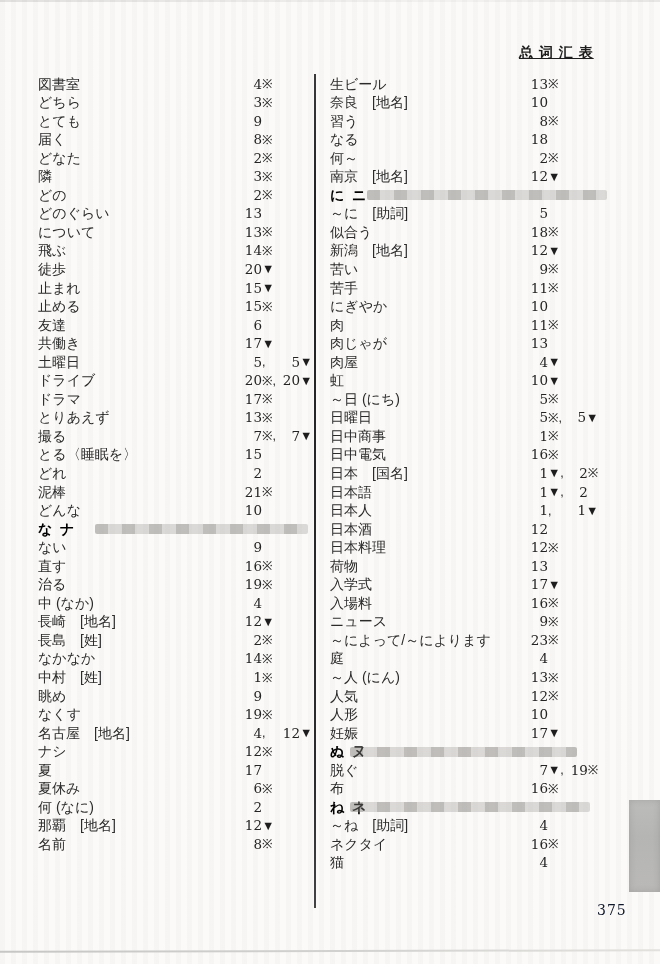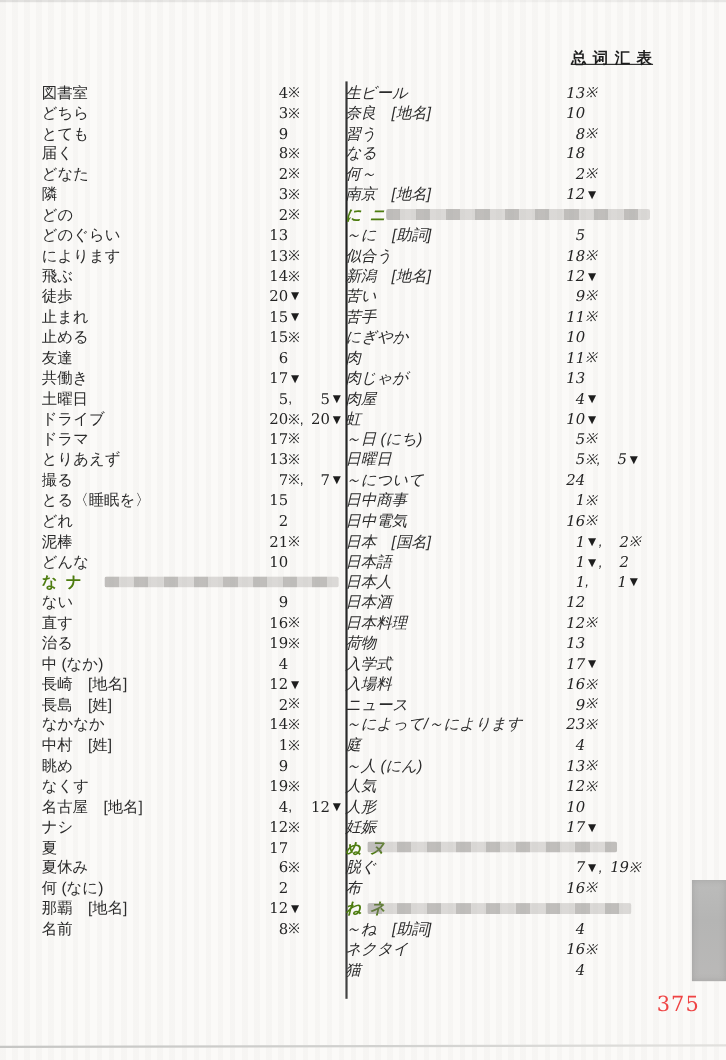--- a/index.html
+++ b/index.html
@@ -23,26 +23,26 @@
     font-size: 14px; font-weight: bold; letter-spacing: 1px;
     white-space: pre; color: #1d1d1d; text-decoration: underline;
   }
   .divider {
     position: absolute; left: 314px; top: 74px;
     width: 2px; height: 834px;
     background: linear-gradient(180deg, #3a3a3a, #222 15%, #2c2c2c 85%, #444);
   }
   .col { position: absolute; top: 74.5px; }
   .col-left  { left: 0px;   width: 314px; }
-  .col-right { left: 300px; width: 344px; font-style: italic; }
+  .col-right { left: 316px; width: 344px; }
   .row { position: relative; height: 18.55px; line-height: 18.55px; font-size: 14px; }
   .col-left  .row { padding-left: 38px; }
   .col-right .row { padding-left: 14px; }
   .w { white-space: pre; color: #2b2b2b; }
-  .row.section .w { font-weight: bold; color: #4d7c0f; }
+  .row.section .w { font-weight: bold; color: #000000; }
   .v { position: absolute; top: 0; white-space: nowrap; }
   .col-left  .v { left: 238px; }
   .col-right .v { left: 208px; }
   .ref { display: inline-block; }
   .n {
     display: inline-block; width: 24px; text-align: right;
     font-family: "DejaVu Serif", serif; font-size: 13.5px; color: #242424;
   }
   .m {
     display: inline-block; min-width: 14px; text-align: left;
@@ -61,43 +61,43 @@
     background: linear-gradient(180deg, #bcbcbb, #b5b5b4 40%, #bab9b8);
     box-shadow: inset 0 0 6px rgba(90,90,90,0.25);
   }
   .bottom-edge {
     position: absolute; left: 0; top: 950px; width: 660px; height: 2px;
     background: linear-gradient(90deg, #c6c6c4, #d2d2d0 55%, #e2e1de);
     transform: rotate(-0.12deg);
   }
   .pagenum {
     position: absolute; left: 597px; top: 902px;
-    font-family: "DejaVu Serif", serif; font-size: 19px;
-    letter-spacing: 1px; color: #ef4444;
+    font-family: "DejaVu Serif", serif; font-size: 14px;
+    letter-spacing: 1px; color: #0f172a;
   }
 </style>
 </head>
 <body>
 
 <div class="top-edge"></div>
 
 <div class="hdr">总 词 汇 表</div>
 
 <div class="divider"></div>
 
 <div class="col col-left">
     <div class="row"><span class="w">図書室</span><span class="v"><span class="ref"><span class="n">4</span><span class="m">※</span></span></span></div>
     <div class="row"><span class="w">どちら</span><span class="v"><span class="ref"><span class="n">3</span><span class="m">※</span></span></span></div>
     <div class="row"><span class="w">とても</span><span class="v"><span class="ref"><span class="n">9</span><span class="m"></span></span></span></div>
     <div class="row"><span class="w">届く</span><span class="v"><span class="ref"><span class="n">8</span><span class="m">※</span></span></span></div>
     <div class="row"><span class="w">どなた</span><span class="v"><span class="ref"><span class="n">2</span><span class="m">※</span></span></span></div>
     <div class="row"><span class="w">隣</span><span class="v"><span class="ref"><span class="n">3</span><span class="m">※</span></span></span></div>
     <div class="row"><span class="w">どの</span><span class="v"><span class="ref"><span class="n">2</span><span class="m">※</span></span></span></div>
     <div class="row"><span class="w">どのぐらい</span><span class="v"><span class="ref"><span class="n">13</span><span class="m"></span></span></span></div>
-    <div class="row"><span class="w">によります</span><span class="v"><span class="ref"><span class="n">13</span><span class="m">※</span></span></span></div>
+    <div class="row"><span class="w">について</span><span class="v"><span class="ref"><span class="n">13</span><span class="m">※</span></span></span></div>
     <div class="row"><span class="w">飛ぶ</span><span class="v"><span class="ref"><span class="n">14</span><span class="m">※</span></span></span></div>
     <div class="row"><span class="w">徒歩</span><span class="v"><span class="ref"><span class="n">20</span><span class="m">▼</span></span></span></div>
     <div class="row"><span class="w">止まれ</span><span class="v"><span class="ref"><span class="n">15</span><span class="m">▼</span></span></span></div>
     <div class="row"><span class="w">止める</span><span class="v"><span class="ref"><span class="n">15</span><span class="m">※</span></span></span></div>
     <div class="row"><span class="w">友達</span><span class="v"><span class="ref"><span class="n">6</span><span class="m"></span></span></span></div>
     <div class="row"><span class="w">共働き</span><span class="v"><span class="ref"><span class="n">17</span><span class="m">▼</span></span></span></div>
     <div class="row"><span class="w">土曜日</span><span class="v"><span class="ref"><span class="n">5</span><span class="m">,</span></span><span class="ref"><span class="n">5</span><span class="m">▼</span></span></span></div>
     <div class="row"><span class="w">ドライブ</span><span class="v"><span class="ref"><span class="n">20</span><span class="m">※,</span></span><span class="ref"><span class="n">20</span><span class="m">▼</span></span></span></div>
     <div class="row"><span class="w">ドラマ</span><span class="v"><span class="ref"><span class="n">17</span><span class="m">※</span></span></span></div>
     <div class="row"><span class="w">とりあえず</span><span class="v"><span class="ref"><span class="n">13</span><span class="m">※</span></span></span></div>
@@ -138,21 +138,20 @@
     <div class="row"><span class="w">新潟　[地名]</span><span class="v"><span class="ref"><span class="n">12</span><span class="m">▼</span></span></span></div>
     <div class="row"><span class="w">苦い</span><span class="v"><span class="ref"><span class="n">9</span><span class="m">※</span></span></span></div>
     <div class="row"><span class="w">苦手</span><span class="v"><span class="ref"><span class="n">11</span><span class="m">※</span></span></span></div>
     <div class="row"><span class="w">にぎやか</span><span class="v"><span class="ref"><span class="n">10</span><span class="m"></span></span></span></div>
     <div class="row"><span class="w">肉</span><span class="v"><span class="ref"><span class="n">11</span><span class="m">※</span></span></span></div>
     <div class="row"><span class="w">肉じゃが</span><span class="v"><span class="ref"><span class="n">13</span><span class="m"></span></span></span></div>
     <div class="row"><span class="w">肉屋</span><span class="v"><span class="ref"><span class="n">4</span><span class="m">▼</span></span></span></div>
     <div class="row"><span class="w">虹</span><span class="v"><span class="ref"><span class="n">10</span><span class="m">▼</span></span></span></div>
     <div class="row"><span class="w">～日 (にち)</span><span class="v"><span class="ref"><span class="n">5</span><span class="m">※</span></span></span></div>
     <div class="row"><span class="w">日曜日</span><span class="v"><span class="ref"><span class="n">5</span><span class="m">※,</span></span><span class="ref"><span class="n">5</span><span class="m">▼</span></span></span></div>
-    <div class="row"><span class="w">～について</span><span class="v"><span class="ref"><span class="n">24</span><span class="m"></span></span></span></div>
     <div class="row"><span class="w">日中商事</span><span class="v"><span class="ref"><span class="n">1</span><span class="m">※</span></span></span></div>
     <div class="row"><span class="w">日中電気</span><span class="v"><span class="ref"><span class="n">16</span><span class="m">※</span></span></span></div>
     <div class="row"><span class="w">日本　[国名]</span><span class="v"><span class="ref"><span class="n">1</span><span class="m">▼,</span></span><span class="ref"><span class="n">2</span><span class="m">※</span></span></span></div>
     <div class="row"><span class="w">日本語</span><span class="v"><span class="ref"><span class="n">1</span><span class="m">▼,</span></span><span class="ref"><span class="n">2</span><span class="m"></span></span></span></div>
     <div class="row"><span class="w">日本人</span><span class="v"><span class="ref"><span class="n">1</span><span class="m">,</span></span><span class="ref"><span class="n">1</span><span class="m">▼</span></span></span></div>
     <div class="row"><span class="w">日本酒</span><span class="v"><span class="ref"><span class="n">12</span><span class="m"></span></span></span></div>
     <div class="row"><span class="w">日本料理</span><span class="v"><span class="ref"><span class="n">12</span><span class="m">※</span></span></span></div>
     <div class="row"><span class="w">荷物</span><span class="v"><span class="ref"><span class="n">13</span><span class="m"></span></span></span></div>
     <div class="row"><span class="w">入学式</span><span class="v"><span class="ref"><span class="n">17</span><span class="m">▼</span></span></span></div>
     <div class="row"><span class="w">入場料</span><span class="v"><span class="ref"><span class="n">16</span><span class="m">※</span></span></span></div>

